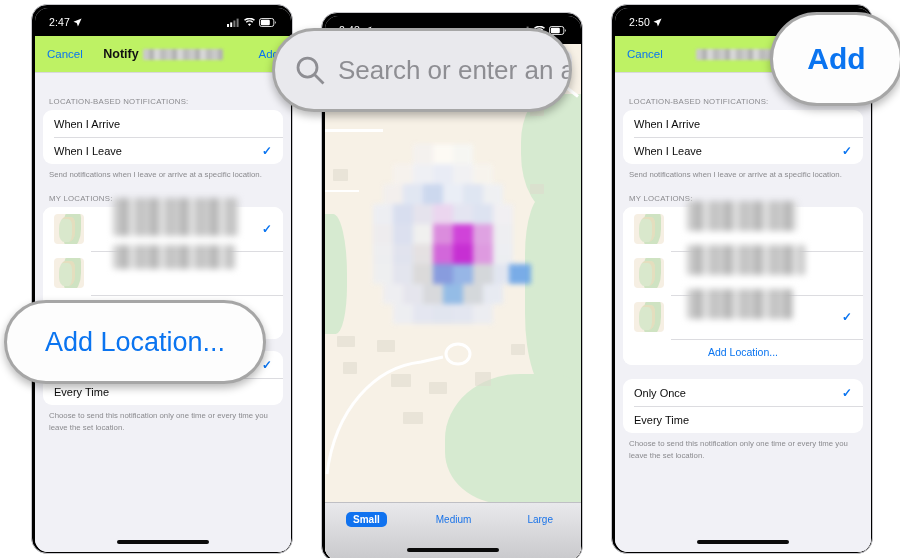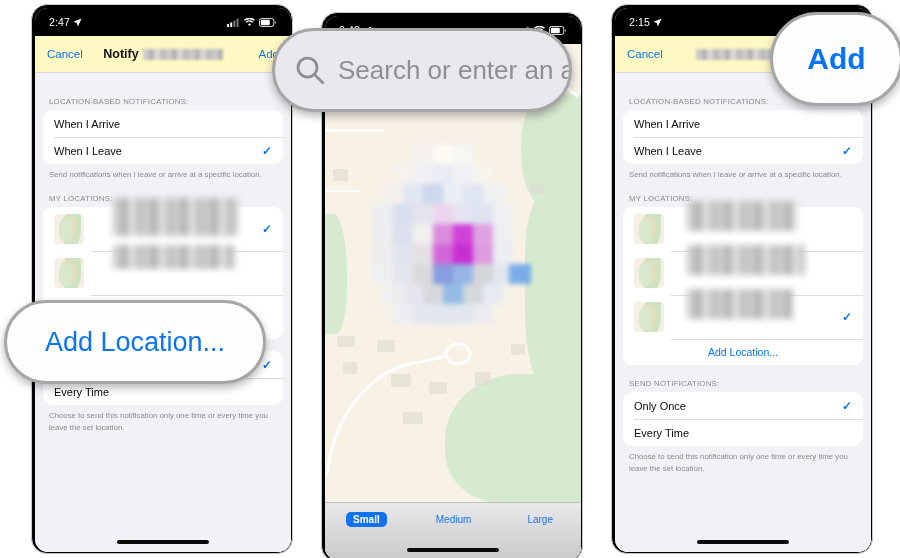--- a/index.html
+++ b/index.html
@@ -49,21 +49,21 @@
     font-weight: normal;
   }
   .sb-left { display:flex; align-items:center; gap:3px; letter-spacing:0.1px; }
   .loc-arrow { display:inline-block; width:9px; height:9px; }
   .sb-right { display:flex; align-items:center; gap:4px; }
 
   
   .navbar {
     position: relative;
     height: 37px;
-    background: #fef9c3;
+    background: #bef264;
     display: flex;
     align-items: center;
     justify-content: space-between;
     padding: 0 12px;
     border-bottom: 0.5px solid #d8d8dc;
   }
   .nav-btn { color: #0a74f0; font-size: 11.5px; }
   .nav-title {
     position:absolute; left:0; right:0;
     display:flex; align-items:center; justify-content:center;
@@ -509,21 +509,21 @@
         </div>
       </div>
     </div>
   </div>
 
   <div class="phone p3">
     <div class="screen">
 
       <div class="statusbar">
         <div class="sb-left">
-          <span>2:15</span>
+          <span>2:50</span>
           <span class="loc-arrow">
             <svg width="9" height="9" viewBox="0 0 10 10">
                 <path d="M9.5 0.5 L0.5 4.3 L4.2 5.6 L5.5 9.5 Z" fill="#fff"></path>
               </svg>
           </span>
         </div>
         <div class="sb-right">
           <span>
             <svg width="13" height="9" viewBox="0 0 13 9">
                 <rect x="0" y="6" width="2" height="3" fill="#fff"></rect>
@@ -599,21 +599,20 @@
           </div>
           <div class="locrow" style="justify-content:center; height:26px">
             <span class="blue-link">Add Location...</span>
           </div>
         </div>
         <div class="blurblock" style="left:72px; top:128px; width:110px; height:30px;"></div>
         <div class="blurblock" style="left:72px; top:172px; width:118px; height:30px;"></div>
         <div class="blurblock" style="left:72px; top:216px; width:106px; height:30px;"></div>
 
         <div style="height:14px"></div>
-        <div class="sect-header">SEND NOTIFICATIONS:</div>
         <div class="card">
           <div class="row">
             <span>Only Once</span>
             <span class="check">✓</span>
           </div>
           <div class="row">
             <span>Every Time</span>
           </div>
         </div>
         <div class="footnote">Choose to send this notification only one time or every time you leave the set location.</div>

